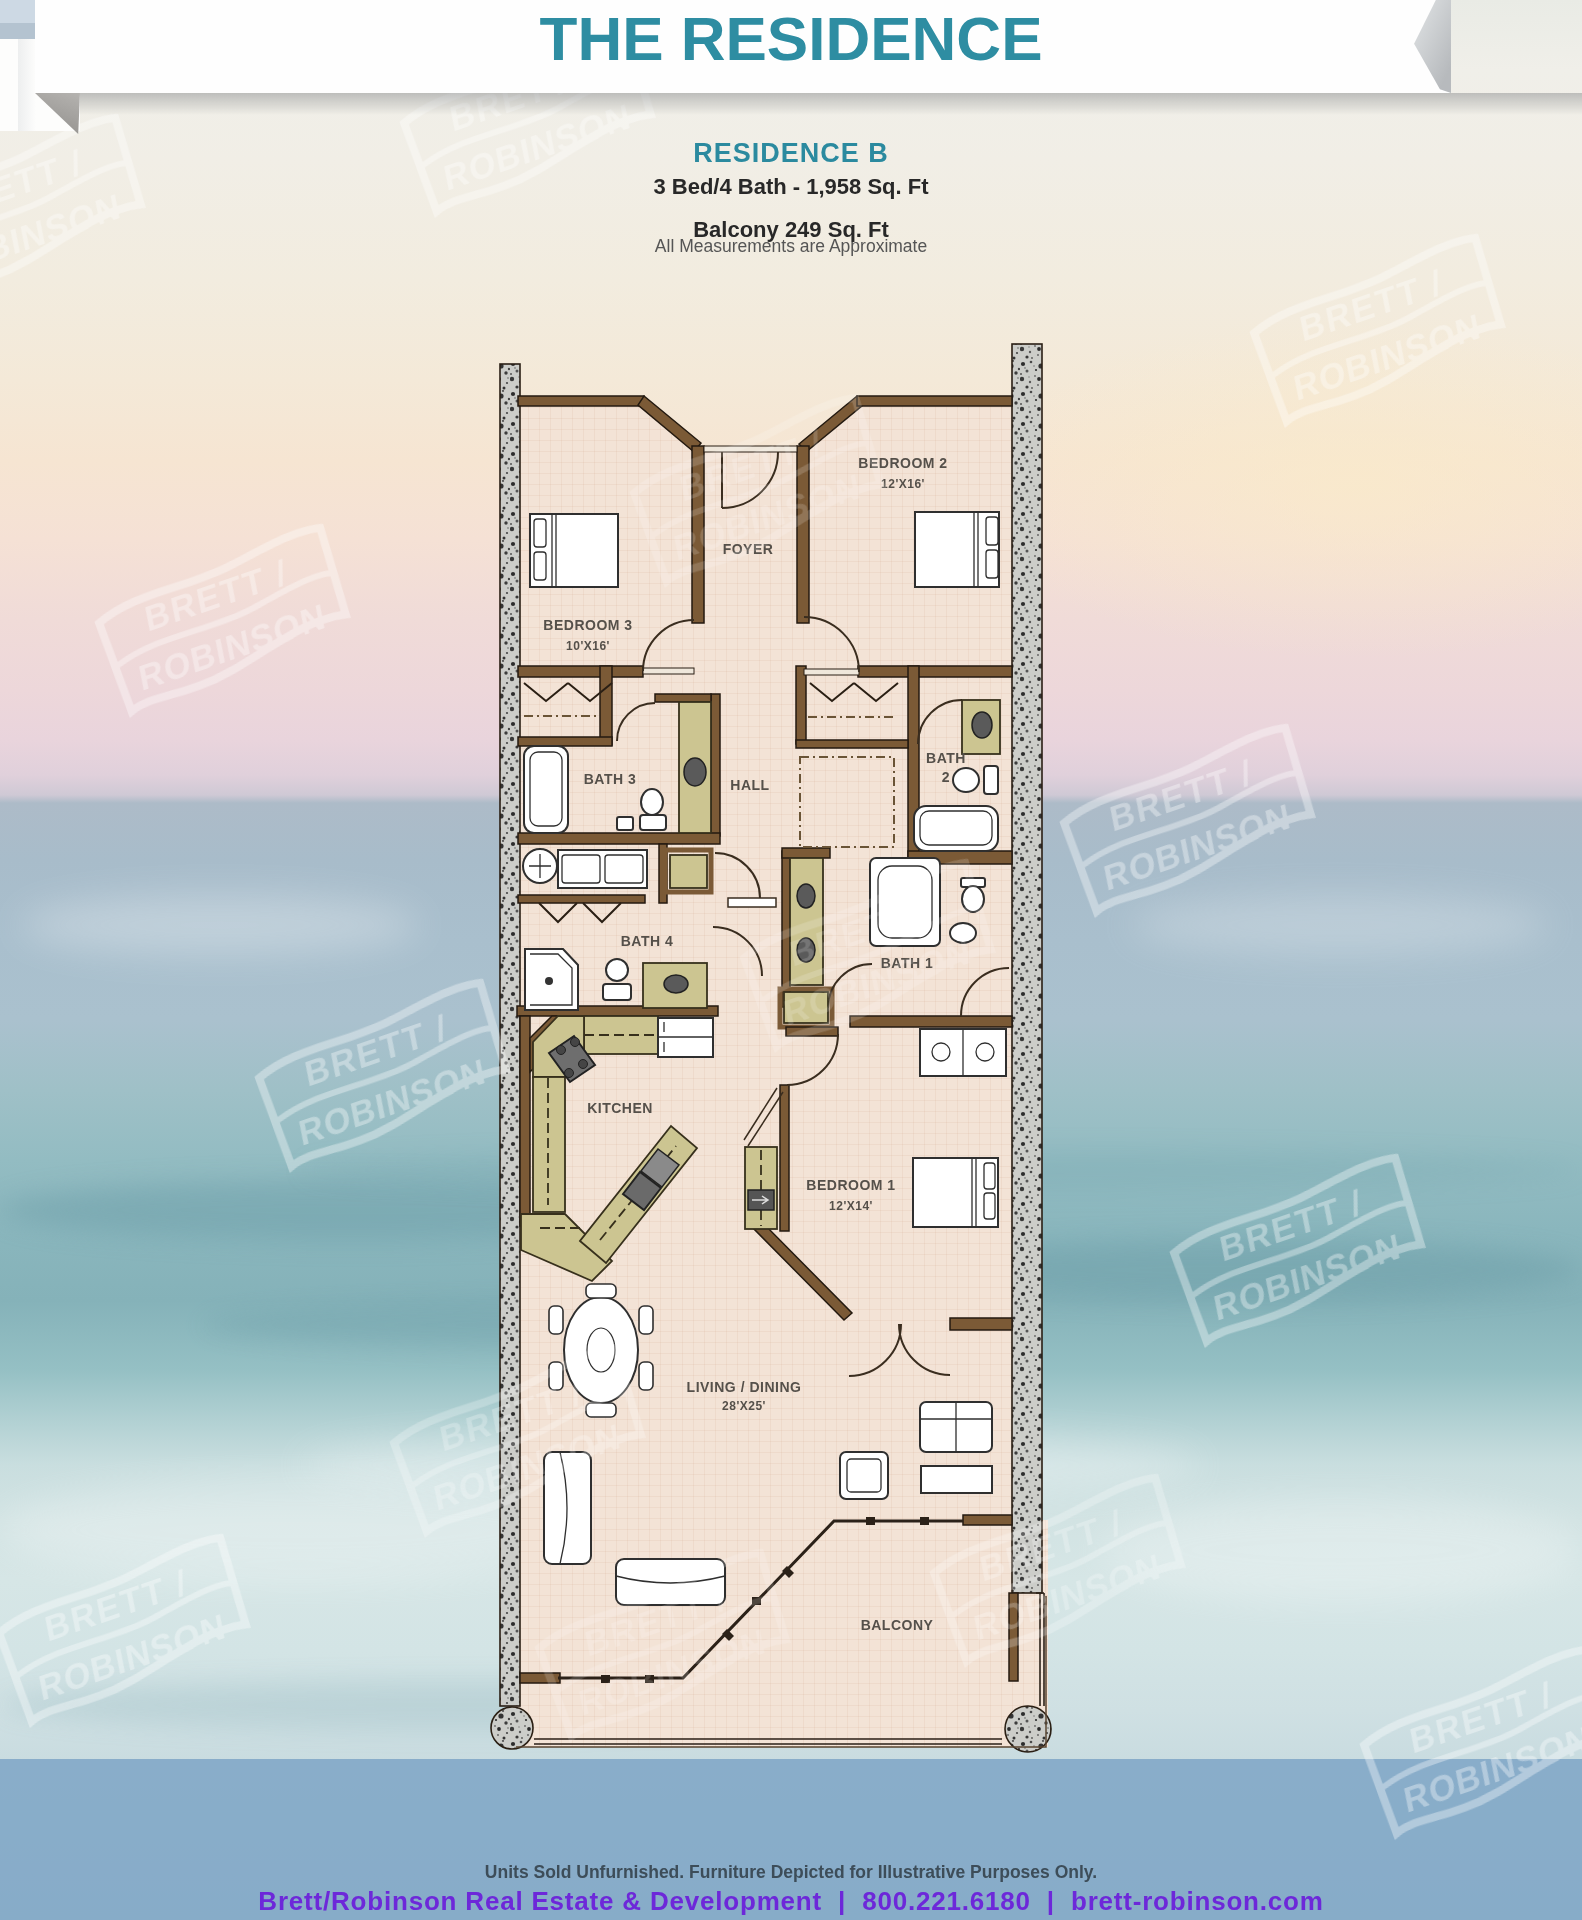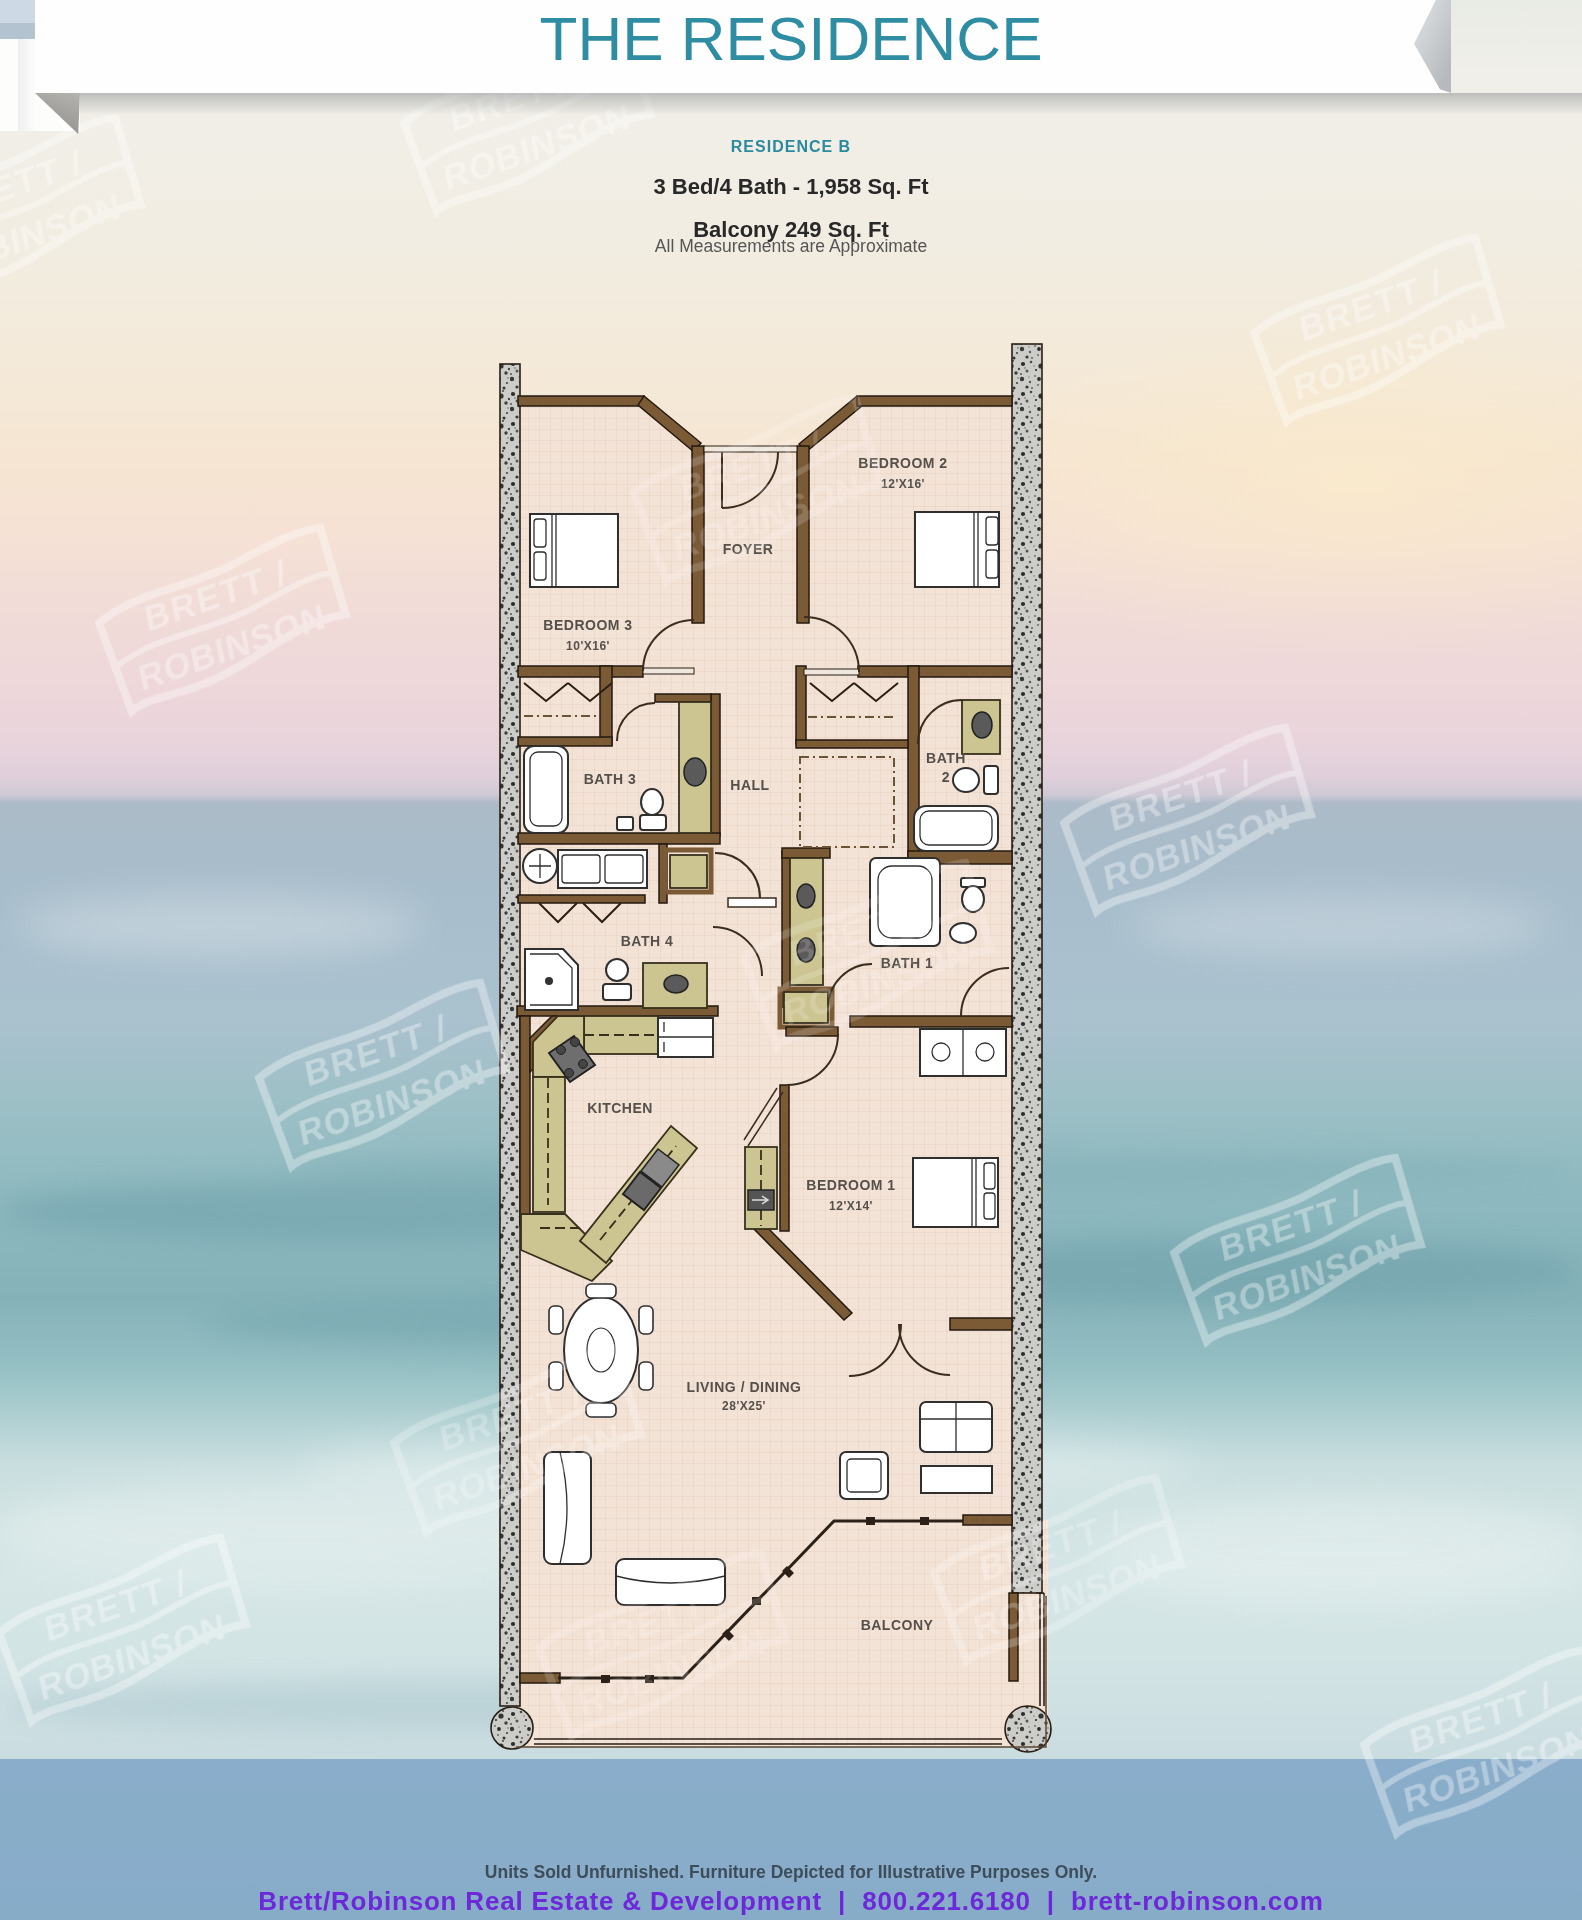--- a/index.html
+++ b/index.html
@@ -29,24 +29,24 @@
     background:linear-gradient(180deg,rgba(90,95,100,.34),rgba(90,95,100,0));}
   #banner{left:35px;top:0;width:1416px;height:93px;background:#fefefe;
     clip-path:polygon(0 0,100% 0,97.4% 47%,100% 100%,0 100%);}
   #notch{left:1410px;top:0;width:41px;height:93px;
     background:linear-gradient(115deg,#d9dcde 20%,#b7babd 85%);
     clip-path:polygon(63% 0,100% 0,100% 100%,73% 96%,10% 47%);}
   #fold{left:35px;top:93px;width:45px;height:41px;
     background:linear-gradient(200deg,#b5b3b0,#8f8d8a);
     clip-path:polygon(0 0,100% 0,96% 100%);}
   h1{margin:0;left:0;top:3px;width:1582px;text-align:center;position:absolute;
-     font-size:62px;font-weight:normal;color:#2e8da2;letter-spacing:0px;}
+     font-size:62px;font-weight:bold;color:#2e8da2;letter-spacing:0px;}
   
   .sub{left:0;width:1582px;text-align:center;position:absolute;}
-  #s1{top:138px;font-size:16px;font-weight:bold;color:#2b8a9f;letter-spacing:1px;}
+  #s1{top:138px;font-size:27px;font-weight:bold;color:#2b8a9f;letter-spacing:1px;}
   #s2{top:174px;font-size:22px;font-weight:bold;color:#282828;}
   #s3{top:217px;font-size:22px;font-weight:bold;color:#282828;}
   #s4{top:236px;font-size:17.5px;color:#555;}
   
   #fband{left:0;top:1759px;width:1582px;height:161px;background:rgba(112,155,192,.72);}
   #f1{left:0;top:1862px;width:1582px;text-align:center;position:absolute;
       font-size:17.5px;font-weight:bold;color:#3d4d59;}
   #f2{left:0;top:1886px;width:1582px;text-align:center;position:absolute;
       font-size:26px;font-weight:bold;color:#6d28d9;letter-spacing:.8px;}
 </style>

